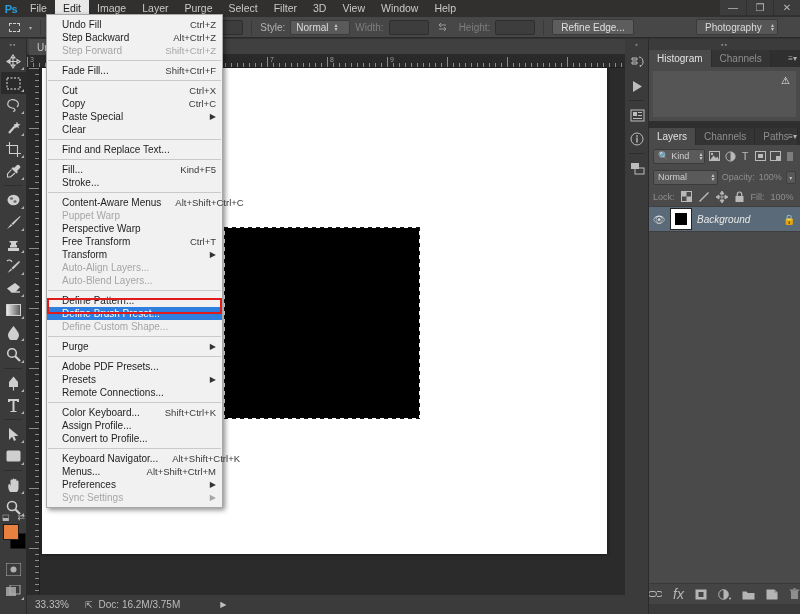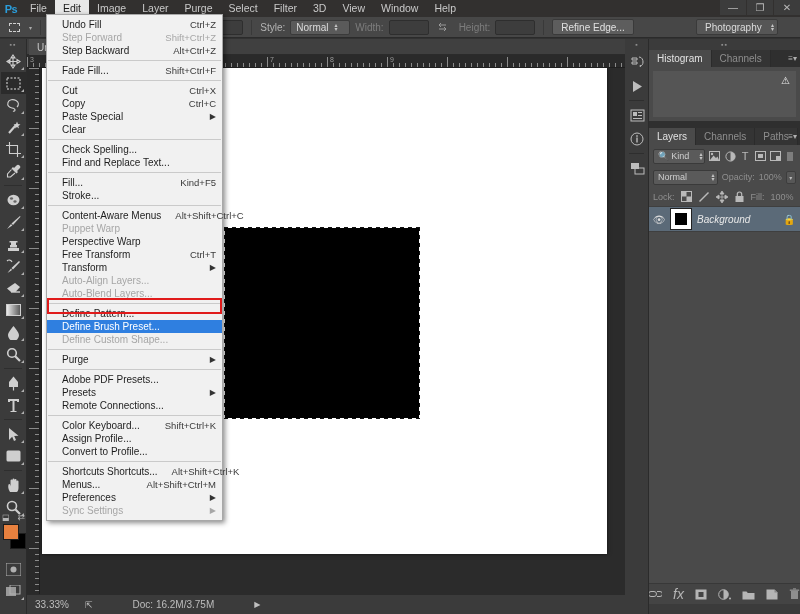--- a/index.html
+++ b/index.html
@@ -150,21 +150,21 @@
 
   
   .statusbar {
     position: absolute; left: 27px; top: 594px; width: 598px; height: 20px;
     background: #3b3b3b; border-top: 1px solid #2b2b2b;
     display: flex; align-items: center; gap: 6px; padding-left: 8px;
     font-size: 10px; color: #bdbdbd;
   }
   .sb-zoom { width: 44px; }
   .sb-icon { font-size: 9px; color: #bdbdbd; }
-  .sb-doc { margin-left: 34px; }
+  .sb-doc { }
   .sb-arrow { margin-left: 34px; font-size: 8px; color: #c0c0c0; }
 
   
   .dockstrip {
     position: absolute; left: 625px; top: 39px; width: 24px; height: 575px;
     background: #3b3b3b; border-right: 1px solid #2b2b2b;
   }
   .ds-grip { height: 11px; display: flex; align-items: center; justify-content: center;
              color: #8d8d8d; font-size: 7px; }
   .ds-btn { width: 24px; height: 24px; display: flex; align-items: center; justify-content: center; }
@@ -931,28 +931,28 @@
         </span>
       </div>
     </div>
   </div>
 
   <div class="edit-menu" id="edit-menu-host">
       <div class="mrow">
         <span class="mlabel">Undo Fill</span>
         <span class="mshort">Ctrl+Z</span>
       </div>
+      <div class="mrow">
+        <span class="mlabel">Step Backward</span>
+        <span class="mshort">Alt+Ctrl+Z</span>
+      </div>
       <div class="mrow disabled">
         <span class="mlabel">Step Forward</span>
         <span class="mshort">Shift+Ctrl+Z</span>
       </div>
-      <div class="mrow">
-        <span class="mlabel">Step Backward</span>
-        <span class="mshort">Alt+Ctrl+Z</span>
-      </div>
       <div class="msep"></div>
       <div class="mrow">
         <span class="mlabel">Fade Fill...</span>
         <span class="mshort">Shift+Ctrl+F</span>
       </div>
       <div class="msep"></div>
       <div class="mrow">
         <span class="mlabel">Cut</span>
         <span class="mshort">Ctrl+X</span>
       </div>
@@ -962,23 +962,20 @@
       </div>
       <div class="mrow">
         <span class="mlabel">Paste Special</span>
         <span class="msub">▶</span>
       </div>
       <div class="mrow">
         <span class="mlabel">Clear</span>
       </div>
       <div class="msep"></div>
       <div class="mrow">
-        <span class="mlabel">Check Spelling...</span>
-      </div>
-      <div class="mrow">
         <span class="mlabel">Find and Replace Text...</span>
       </div>
       <div class="msep"></div>
       <div class="mrow">
         <span class="mlabel">Fill...</span>
         <span class="mshort">Kind+F5</span>
       </div>
       <div class="mrow">
         <span class="mlabel">Stroke...</span>
       </div>
@@ -1039,21 +1036,21 @@
         <span class="mshort">Shift+Ctrl+K</span>
       </div>
       <div class="mrow">
         <span class="mlabel">Assign Profile...</span>
       </div>
       <div class="mrow">
         <span class="mlabel">Convert to Profile...</span>
       </div>
       <div class="msep"></div>
       <div class="mrow">
-        <span class="mlabel">Shortcuts Shortcuts...</span>
+        <span class="mlabel">Keyboard Navigator...</span>
         <span class="mshort">Alt+Shift+Ctrl+K</span>
       </div>
       <div class="mrow">
         <span class="mlabel">Menus...</span>
         <span class="mshort">Alt+Shift+Ctrl+M</span>
       </div>
       <div class="mrow">
         <span class="mlabel">Preferences</span>
         <span class="msub">▶</span>
       </div>

